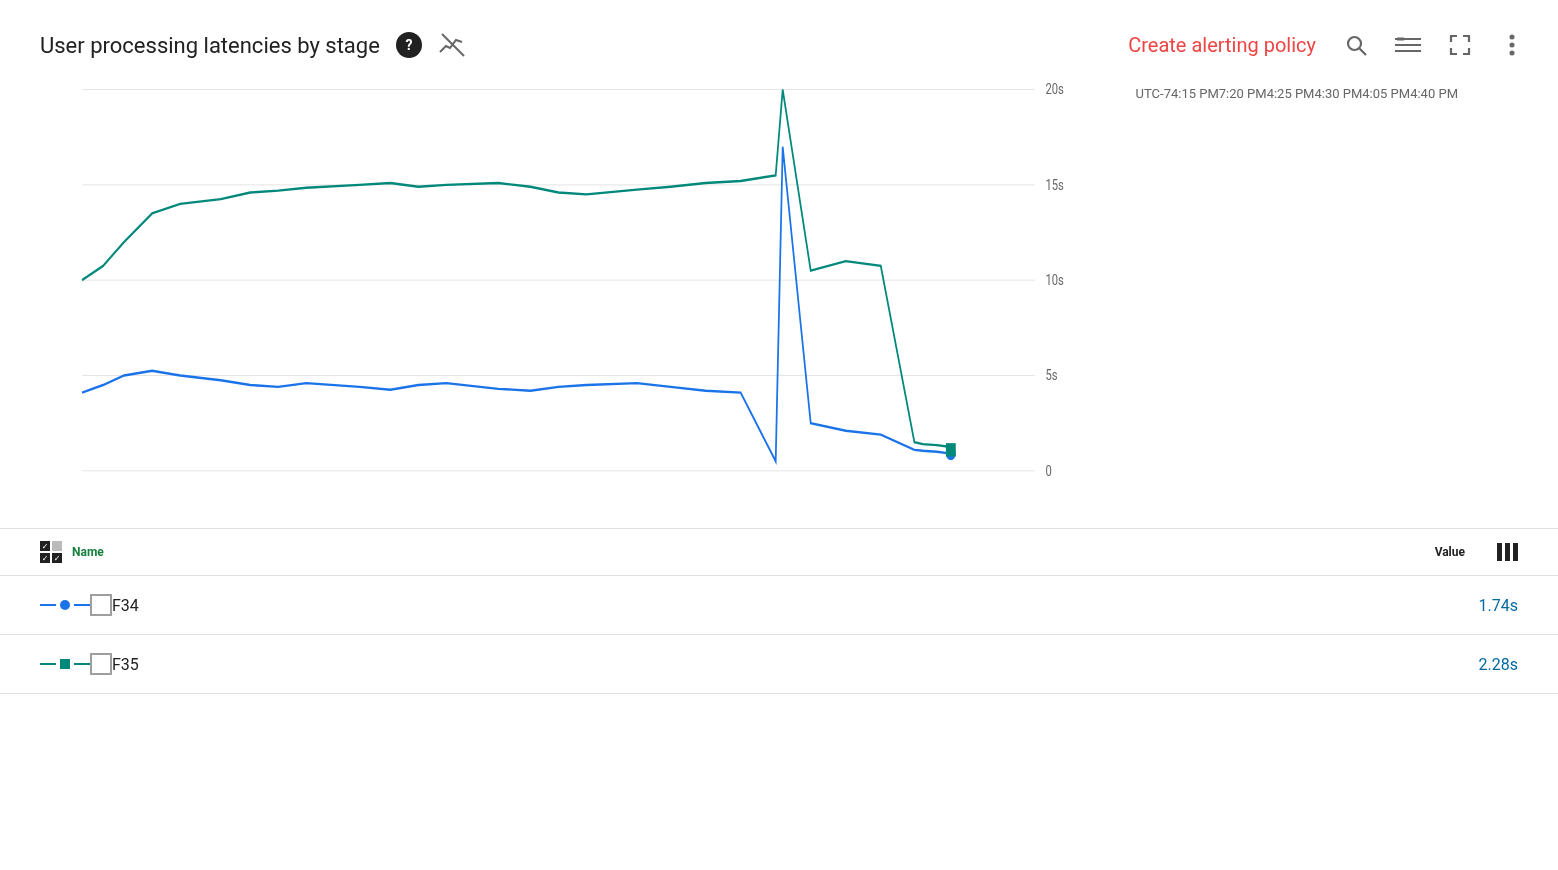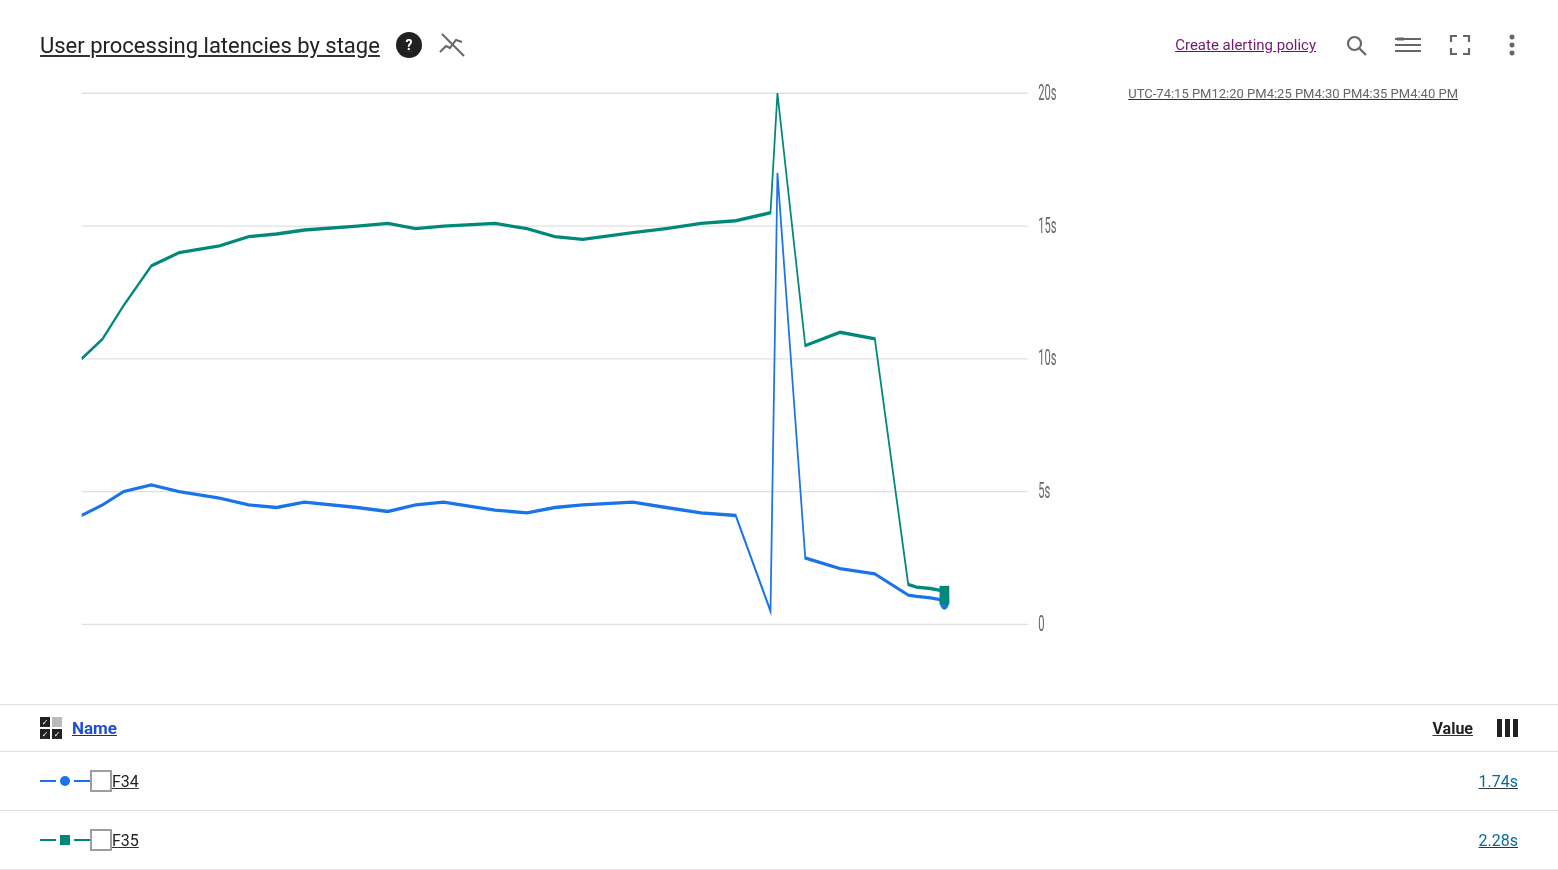--- a/index.html
+++ b/index.html
@@ -7,25 +7,24 @@
       font-family: 'Roboto', Arial, sans-serif;
       background: #fff;
       color: #333;
       width: 1558px;
       height: 870px;
       overflow: hidden;
     }
 
     .chart-container {
       width: 1558px;
-      height: 870px;
+      height: 694px;
       display: flex;
       flex-direction: column;
       padding: 0;
-      text-decoration: underline;
     }
 
     
     .chart-header {
       display: flex;
       align-items: center;
       padding: 20px 30px 10px 40px;
       height: 80px;
       flex-shrink: 0;
     }
@@ -58,22 +57,22 @@
       cursor: pointer;
       color: #666;
       font-size: 22px;
       display: flex;
       align-items: center;
     }
 
     .header-spacer { flex: 1; }
 
     .create-alerting-link {
-      color: #701a75;
-      font-size: 15px;
+      color: #ef4444;
+      font-size: 20px;
       font-weight: 400;
       text-decoration: none;
       cursor: pointer;
       margin-right: 24px;
     }
 
     .header-icons {
       display: flex;
       align-items: center;
       gap: 20px;
@@ -134,30 +133,30 @@
     }
 
     .legend-header-left {
       display: flex;
       align-items: center;
       gap: 10px;
       flex: 1;
     }
 
     .legend-header-name {
-      font-size: 17px;
+      font-size: 12px;
       font-weight: 700;
-      color: #1d4ed8;
+      color: #15803d;
     }
 
     .legend-header-right {
       display: flex;
       align-items: center;
-      gap: 24px;
-      font-size: 16px;
+      gap: 32px;
+      font-size: 12px;
       font-weight: 700;
       color: #212121;
       justify-content: flex-end;
     }
 
     .legend-row {
       display: flex;
       align-items: center;
       padding: 18px 40px 18px 40px;
       border-bottom: 1px solid #e0e0e0;
@@ -393,24 +392,24 @@
         <circle cx="1300" cy="392" r="7" fill="#1a73e8"></circle>
 
         <rect x="1293" y="381" width="14" height="14" fill="#00897b"></rect>
 
       </svg>
     </div>
 
     <div class="x-axis-labels">
       <span>UTC-7</span>
       <span>4:15 PM</span>
-      <span>12:20 PM</span>
+      <span>7:20 PM</span>
       <span>4:25 PM</span>
       <span>4:30 PM</span>
-      <span>4:35 PM</span>
+      <span>4:05 PM</span>
       <span>4:40 PM</span>
     </div>
   </div>
 
   <div class="legend-table">
 
     <div class="legend-header">
       <div class="legend-header-left">
 
         <div class="checkbox-grid-icon">

